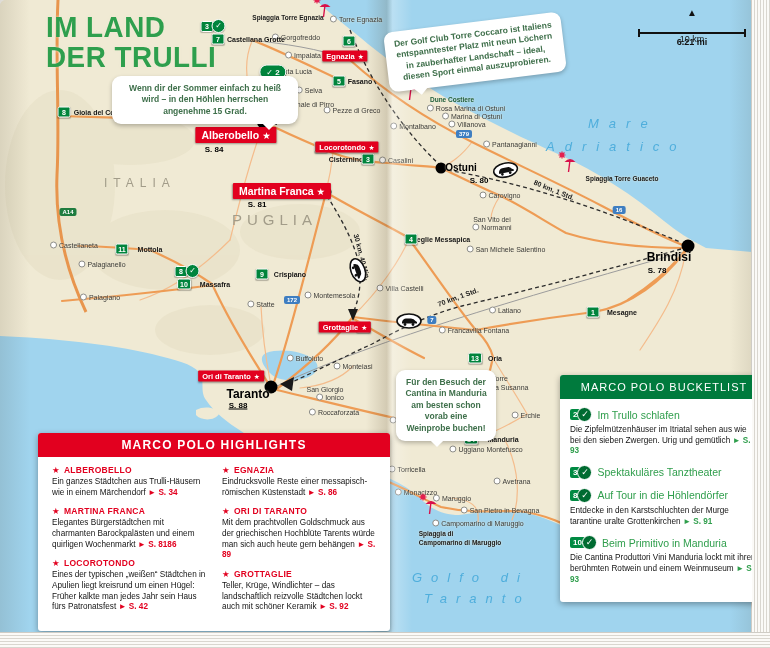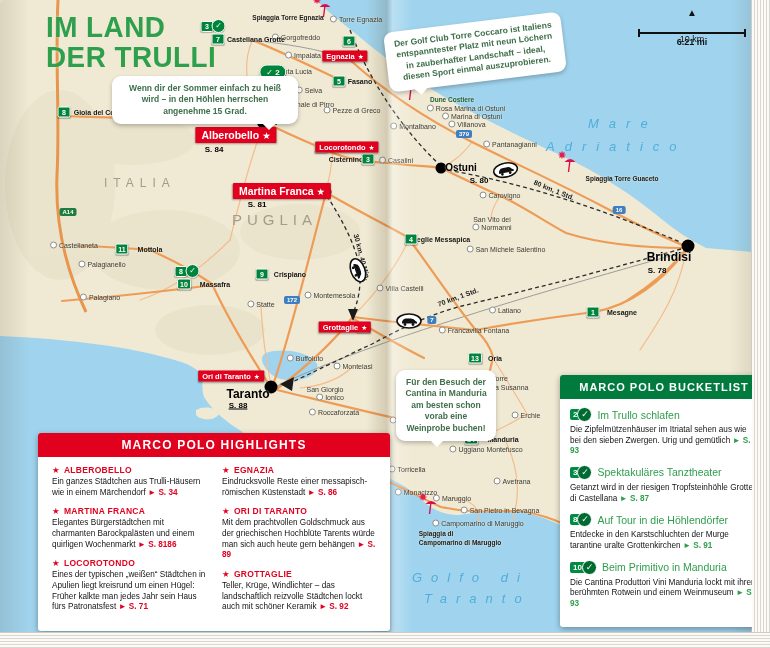--- a/index.html
+++ b/index.html
@@ -60,21 +60,21 @@
   .hl-header{background:#E2001F;color:#fff;text-align:center;font-weight:bold;font-size:12px;letter-spacing:1.2px;padding:5px 0;border-radius:3px 3px 0 0}
   .hl-body{display:flex;gap:16px;padding:8px 14px 10px}
   .hl-col{flex:1}
   .hl-item{margin-bottom:8px}
   .hl-title{color:#E2001F;font-weight:bold;font-size:8.5px;letter-spacing:.3px}
   .hl-title .star{margin-right:4px}
   .hl-text{font-size:8.2px;line-height:1.3;color:#141414;margin-top:2px}
   .hl-page{color:#E2001F;font-weight:bold}
   
   .bl{position:absolute;left:560px;top:375px;width:208px;background:#fff;border-radius:3px;z-index:8;box-shadow:0 2px 6px rgba(0,0,0,.35)}
-  .bl-header{background:#007A3D;color:#fff;text-align:center;font-weight:bold;font-size:11px;letter-spacing:1px;padding:6px 0;border-radius:3px 3px 0 0}
+  .bl-header{background:#007A3D;color:#fff;text-align:center;font-weight:normal;font-size:11px;letter-spacing:1px;padding:6px 0;border-radius:3px 3px 0 0}
   .bl-body{padding:8px 10px 9px}
   .bl-item{margin-bottom:8px}
   .bl-head{display:flex;align-items:center;gap:5px;color:#2F9E4C;font-size:10.5px}
   .bl-badge{display:flex;align-items:center}
   .bl-badge .num{background:#008A42;color:#fff;font-weight:bold;font-size:8px;line-height:11px;padding:0 3px;border-radius:2px}
   .bl-badge .chk{width:13px;height:13px;background:#006B31;border:1.5px solid #fff;border-radius:50%;color:#fff;font-size:9px;line-height:12px;text-align:center;margin-left:-3px}
   .bl-text{font-size:8.2px;line-height:1.3;color:#141414;margin-top:3px}
   .bl-page{color:#2F9E4C;font-weight:bold}
 </style>
 </head>
@@ -189,21 +189,21 @@
             <div class="hl-item">
               <div class="hl-title"><span class="star">★</span><span>ALBEROBELLO</span></div>
               <div class="hl-text"><span>Ein ganzes Städtchen aus Trulli-Häusern wie in einem Märchendorf </span><span class="hl-page">► S. 34</span></div>
             </div>
             <div class="hl-item">
               <div class="hl-title"><span class="star">★</span><span>MARTINA FRANCA</span></div>
               <div class="hl-text"><span>Elegantes Bürgerstädtchen mit charmanten Barockpalästen und einem quirligen Wochenmarkt </span><span class="hl-page">► S. 8186</span></div>
             </div>
             <div class="hl-item">
               <div class="hl-title"><span class="star">★</span><span>LOCOROTONDO</span></div>
-              <div class="hl-text"><span>Eines der typischen „weißen“ Städtchen in Apulien liegt kreisrund um einen Hügel: Früher kalkte man jedes Jahr sein Haus fürs Patronatsfest </span><span class="hl-page">► S. 71</span></div>
+              <div class="hl-text"><span>Eines der typischen „weißen“ Städtchen in Apulien liegt kreisrund um einen Hügel: Früher kalkte man jedes Jahr sein Haus fürs Patronatsfest </span><span class="hl-page">► S. 42</span></div>
             </div>
           </div>
         <div class="hl-col" id="hl-col-1">
             <div class="hl-item">
               <div class="hl-title"><span class="star">★</span><span>EGNAZIA</span></div>
               <div class="hl-text"><span>Eindrucksvolle Reste einer messapisch-römischen Küstenstadt </span><span class="hl-page">► S. 86</span></div>
             </div>
             <div class="hl-item">
               <div class="hl-title"><span class="star">★</span><span>ORI DI TARANTO</span></div>
               <div class="hl-text"><span>Mit dem prachtvollen Goldschmuck aus der griechischen Hochblüte Tarents würde man sich auch heute gern behängen </span><span class="hl-page">► S. 89</span></div>
@@ -230,21 +230,20 @@
             <div class="bl-text"><span>Die Zipfelmützenhäuser im Itriatal sehen aus wie bei den sieben Zwergen. Urig und gemütlich </span><span class="bl-page">► S. 93</span></div>
           </div>
           <div class="bl-item">
             <div class="bl-head">
               <span class="bl-badge">
                 <span class="num">3</span>
                 <span class="chk">✓</span>
               </span>
               <span>Spektakuläres Tanztheater</span>
             </div>
-            <div class="bl-text"><span>Getanzt wird in der riesigen Tropfsteinhöhle Grotte di Castellana </span><span class="bl-page">► S. 87</span></div>
           </div>
           <div class="bl-item">
             <div class="bl-head">
               <span class="bl-badge">
                 <span class="num">8</span>
                 <span class="chk">✓</span>
               </span>
               <span>Auf Tour in die Höhlendörfer</span>
             </div>
             <div class="bl-text"><span>Entdecke in den Karstschluchten der Murge tarantine uralte Grottenkirchen </span><span class="bl-page">► S. 91</span></div>

